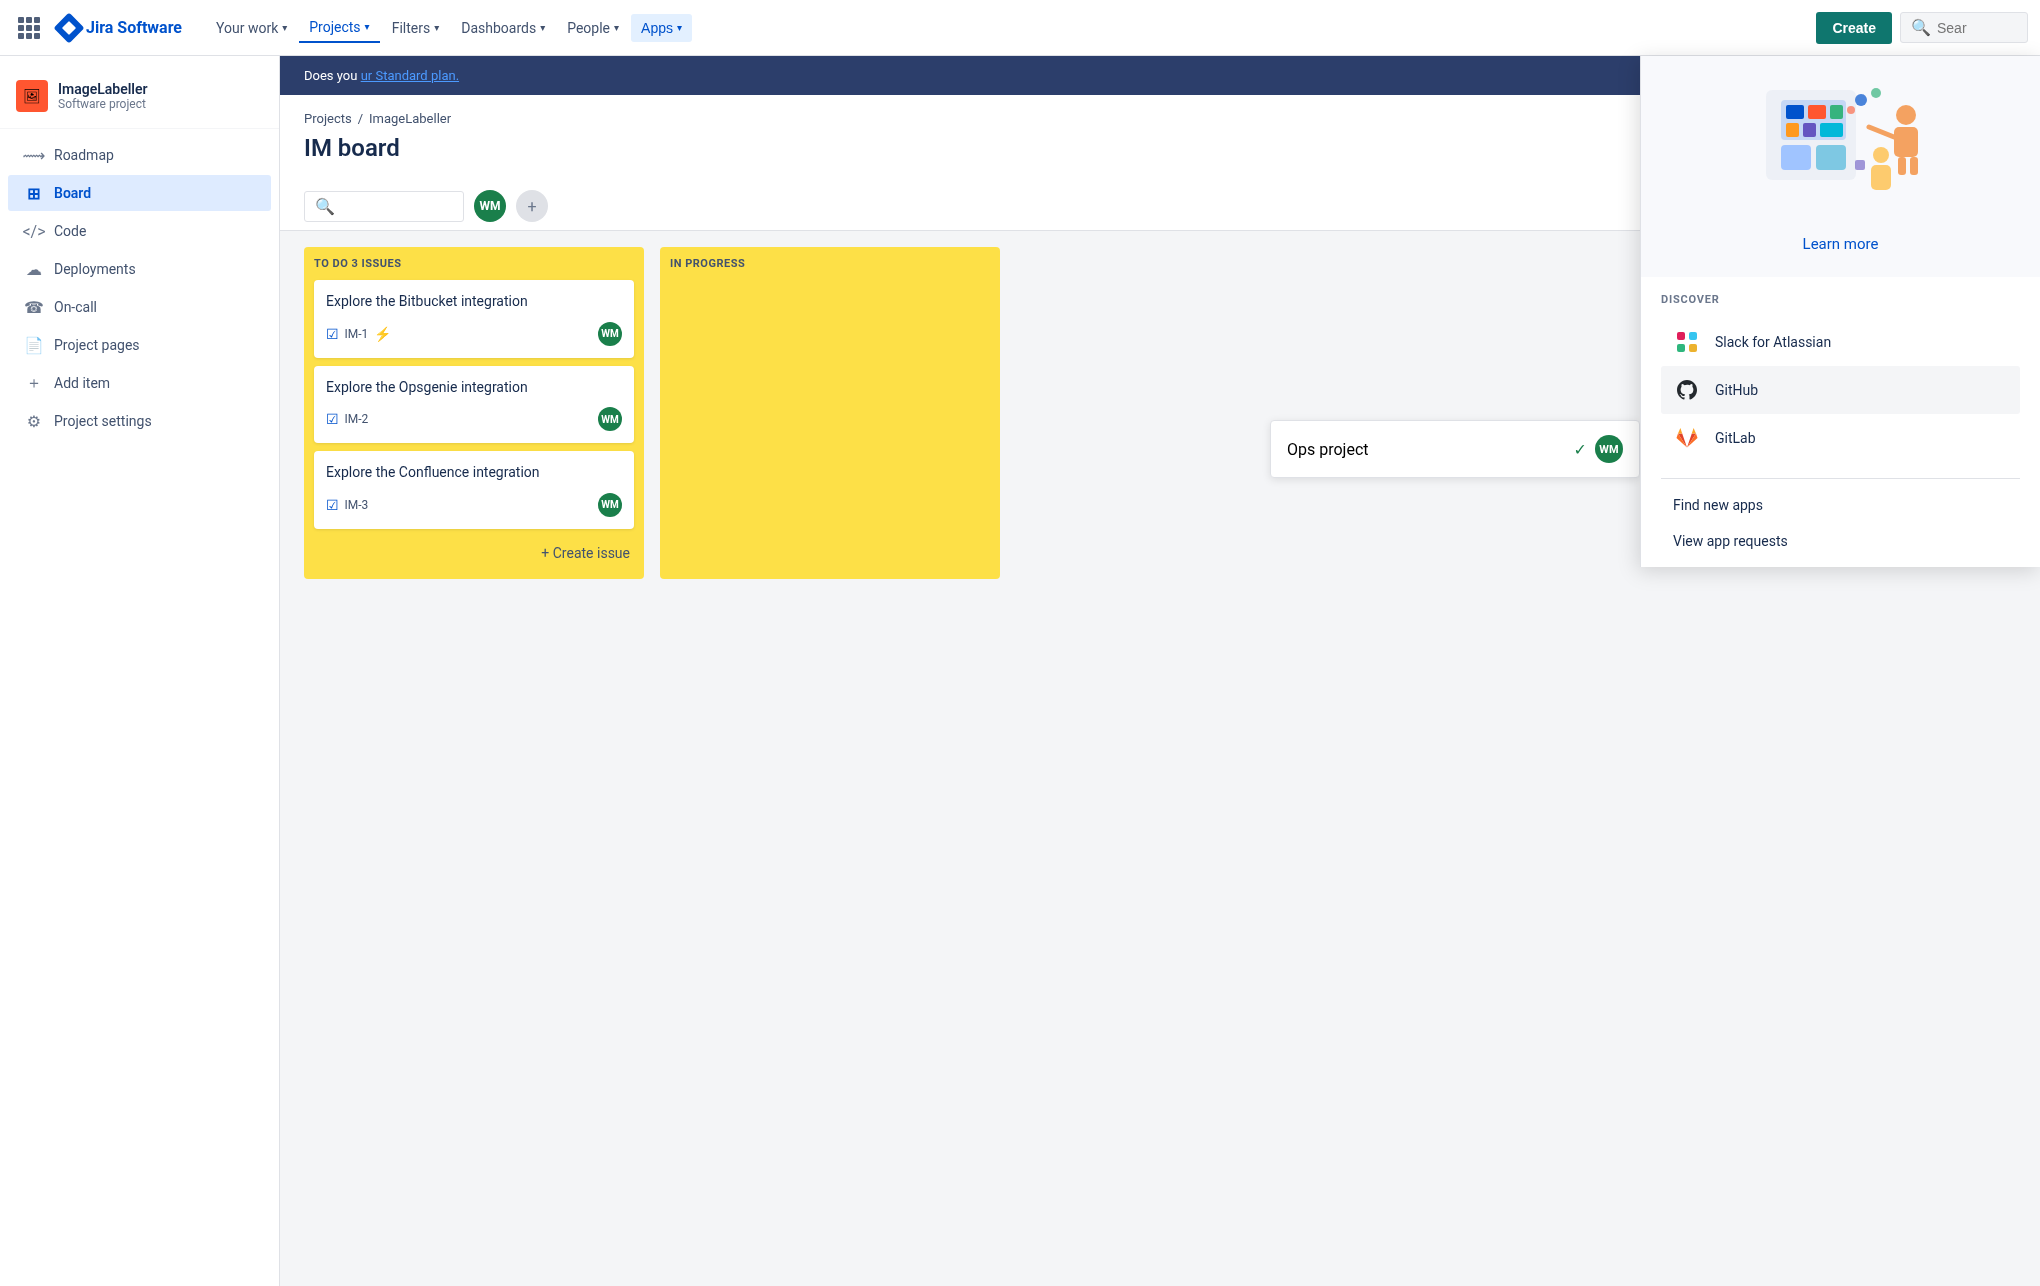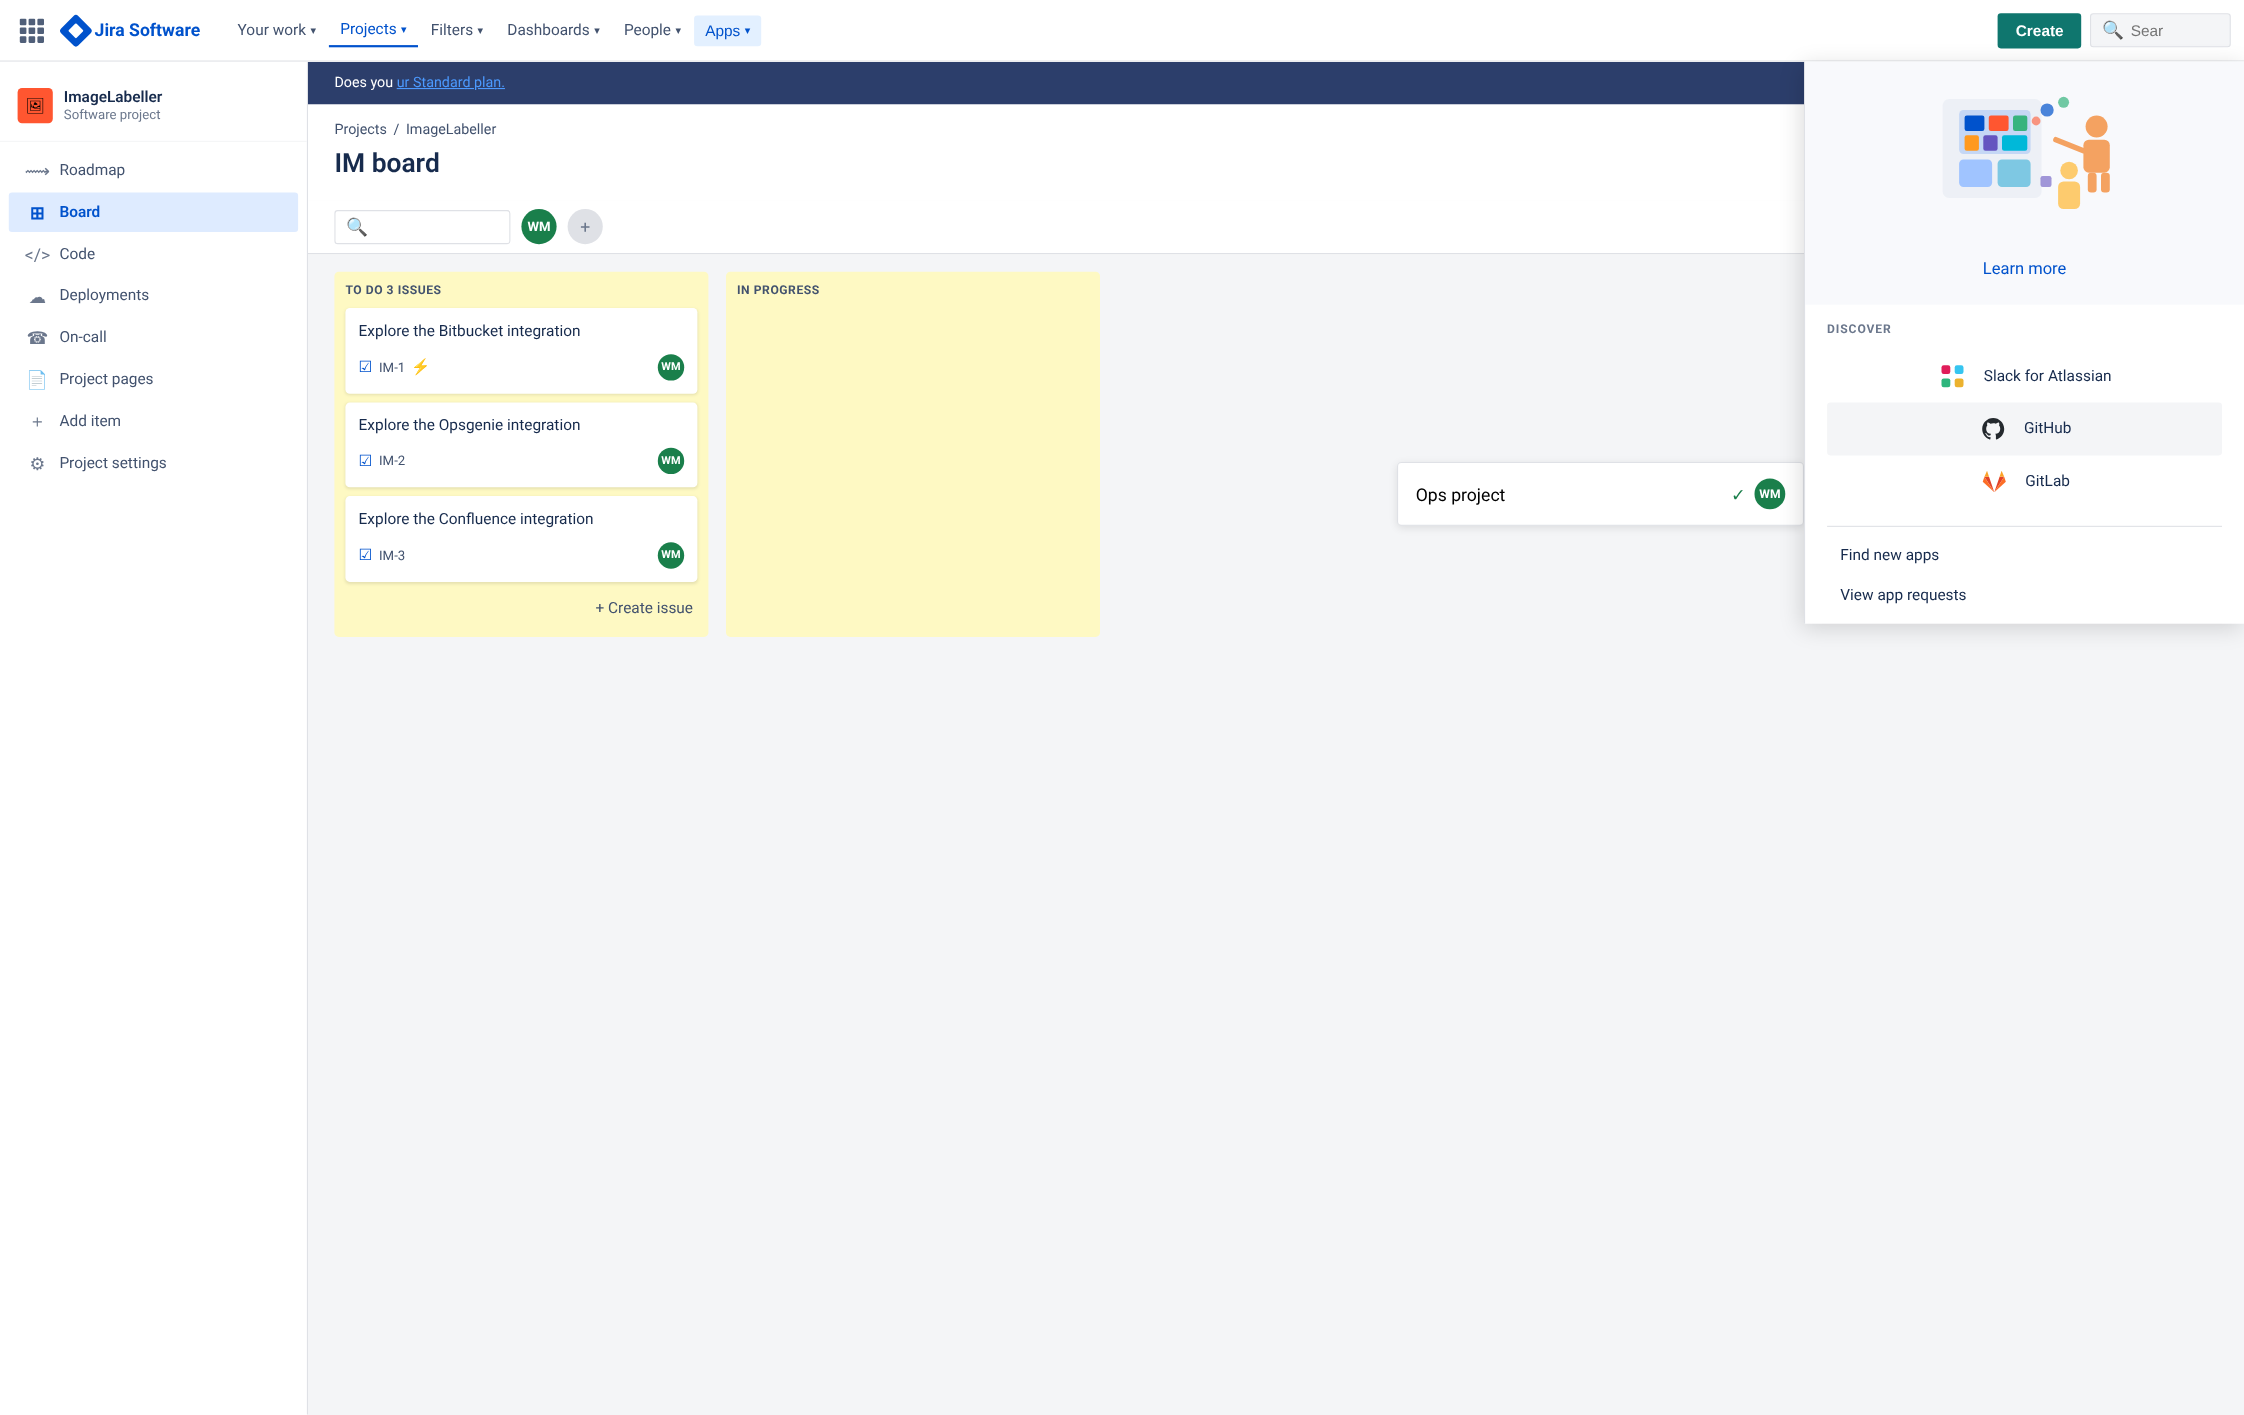--- a/index.html
+++ b/index.html
@@ -80,21 +80,21 @@
       color: #fff; font-size: 12px; font-weight: 700;
     }
     .avatar-grey {
       width: 32px; height: 32px; border-radius: 50%; background: #dfe1e6;
       display: flex; align-items: center; justify-content: center;
       color: #6b778c; font-size: 16px; cursor: pointer;
     }
 
     
     .board-body { padding: 16px 24px; display: flex; gap: 16px; overflow-x: auto; }
-    .column { background: #fef9c3; border-radius: 4px; width: 340px; min-width: 340px; padding: 10px; }
+    .column { background: #fde047; border-radius: 4px; width: 340px; min-width: 340px; padding: 10px; }
     .column-header { font-size: 11px; font-weight: 700; color: #42526e; text-transform: uppercase; letter-spacing: 0.5px; margin-bottom: 10px; }
     .card { background: #fff; border-radius: 4px; padding: 12px; margin-bottom: 8px; box-shadow: 0 1px 3px rgba(0,0,0,0.1); cursor: pointer; }
     .card-title { font-size: 14px; color: #172b4d; margin-bottom: 10px; line-height: 1.4; }
     .card-footer { display: flex; align-items: center; justify-content: space-between; }
     .card-id-row { display: flex; align-items: center; gap: 6px; }
     .card-checkbox { color: #0052cc; font-size: 14px; }
     .card-id { font-size: 12px; color: #42526e; }
     .card-icon { color: #6b778c; font-size: 14px; }
     .create-issue-btn { display: flex; align-items: center; gap: 6px; padding: 8px 4px; color: #42526e; font-size: 14px; cursor: pointer; justify-content: flex-end; }
 
@@ -110,21 +110,21 @@
     .apps-illustration-img {
       width: 180px; height: 120px; margin-bottom: 16px;
       position: relative; display: flex; align-items: center; justify-content: center;
     }
     .apps-tagline { text-align: center; font-size: 15px; color: #172b4d; line-height: 1.5; max-width: 320px; }
     .apps-learn-more { color: #0052cc; text-decoration: none; font-size: 15px; }
     .discover-section { padding: 16px 20px; }
     .discover-label { font-size: 11px; font-weight: 700; color: #6b778c; text-transform: uppercase; letter-spacing: 0.8px; margin-bottom: 12px; }
     .discover-item {
       display: flex; align-items: center; gap: 14px; padding: 10px 12px;
-      border-radius: 3px; cursor: pointer; font-size: 14px; color: #172b4d; justify-content: center;
+      border-radius: 3px; cursor: pointer; font-size: 14px; color: #172b4d;
     }
     .discover-item.highlighted { background: #f4f5f7; }
     .discover-icon { width: 28px; height: 28px; display: flex; align-items: center; justify-content: center; font-size: 20px; }
     .apps-divider { height: 1px; background: #dfe1e6; margin: 0 20px; }
     .apps-links { padding: 8px 20px; }
     .apps-link {
       display: block; padding: 10px 12px; font-size: 14px; color: #172b4d;
       cursor: pointer; border-radius: 3px; text-decoration: none;
     }
 

